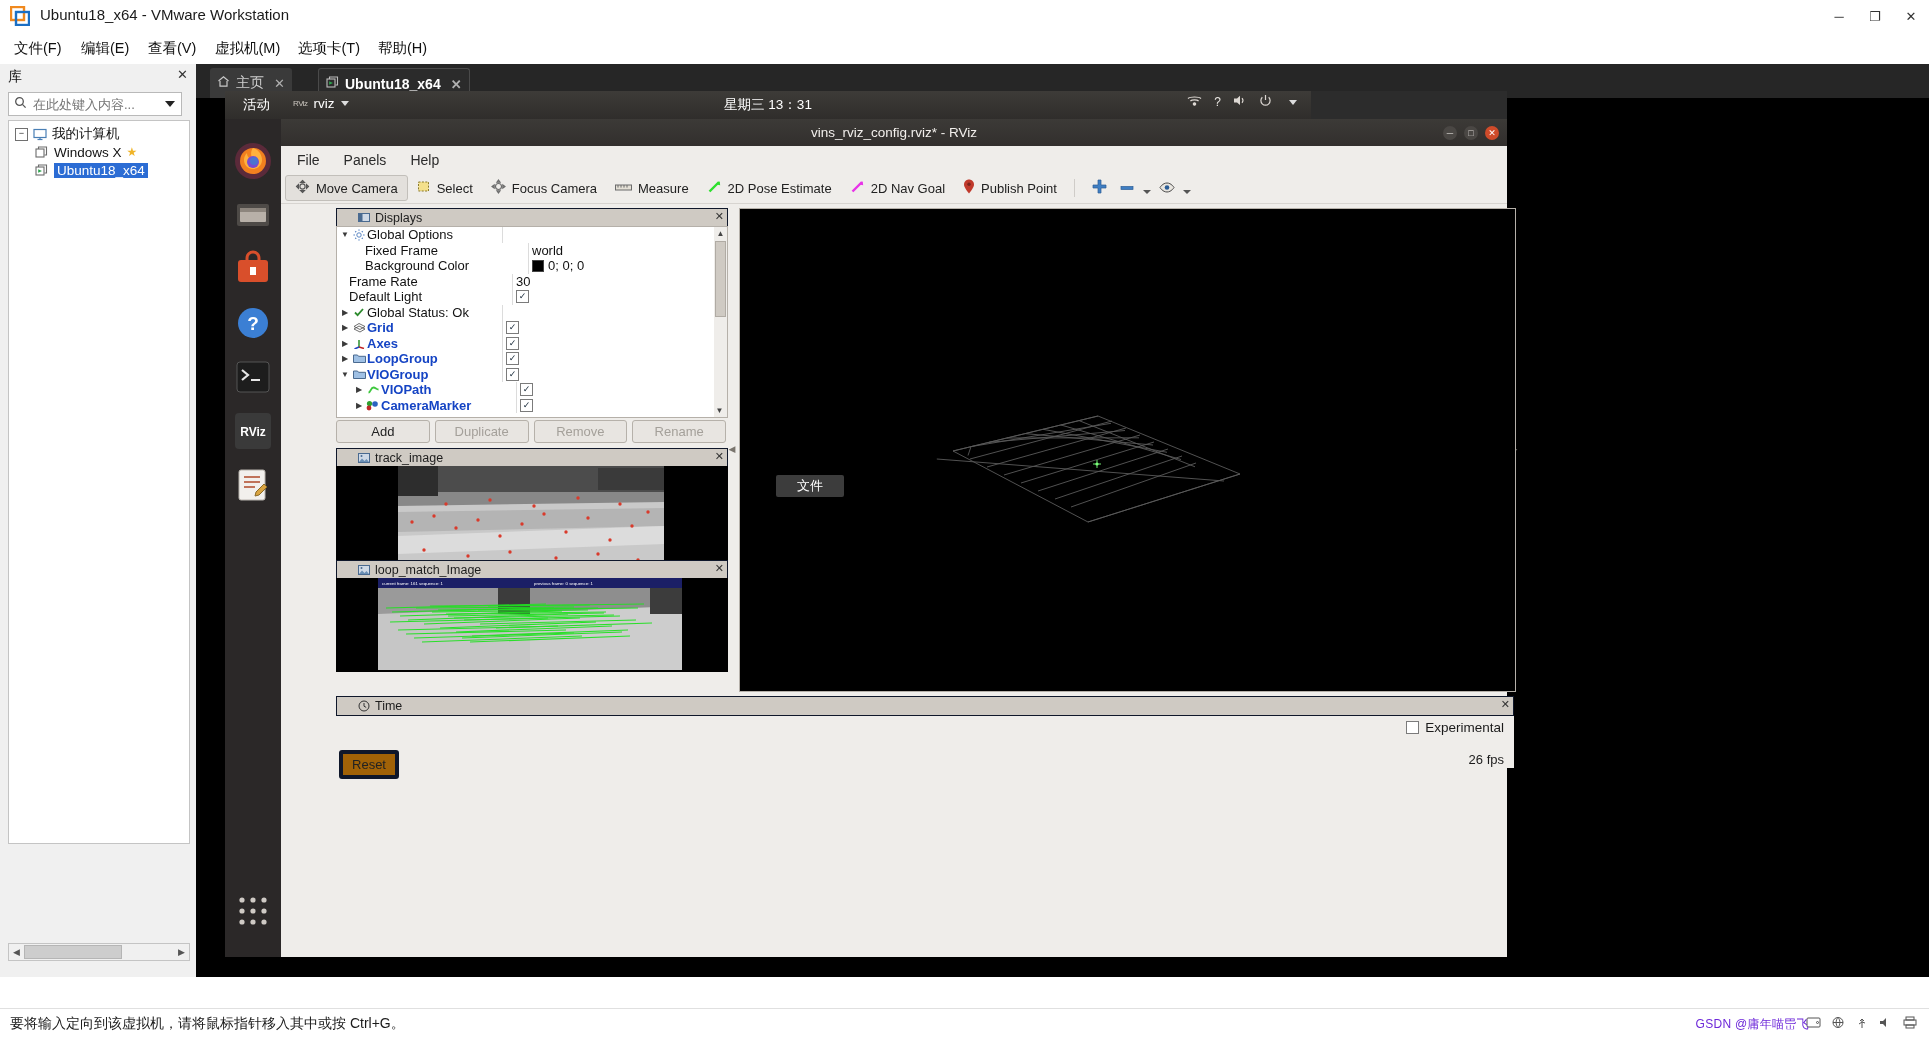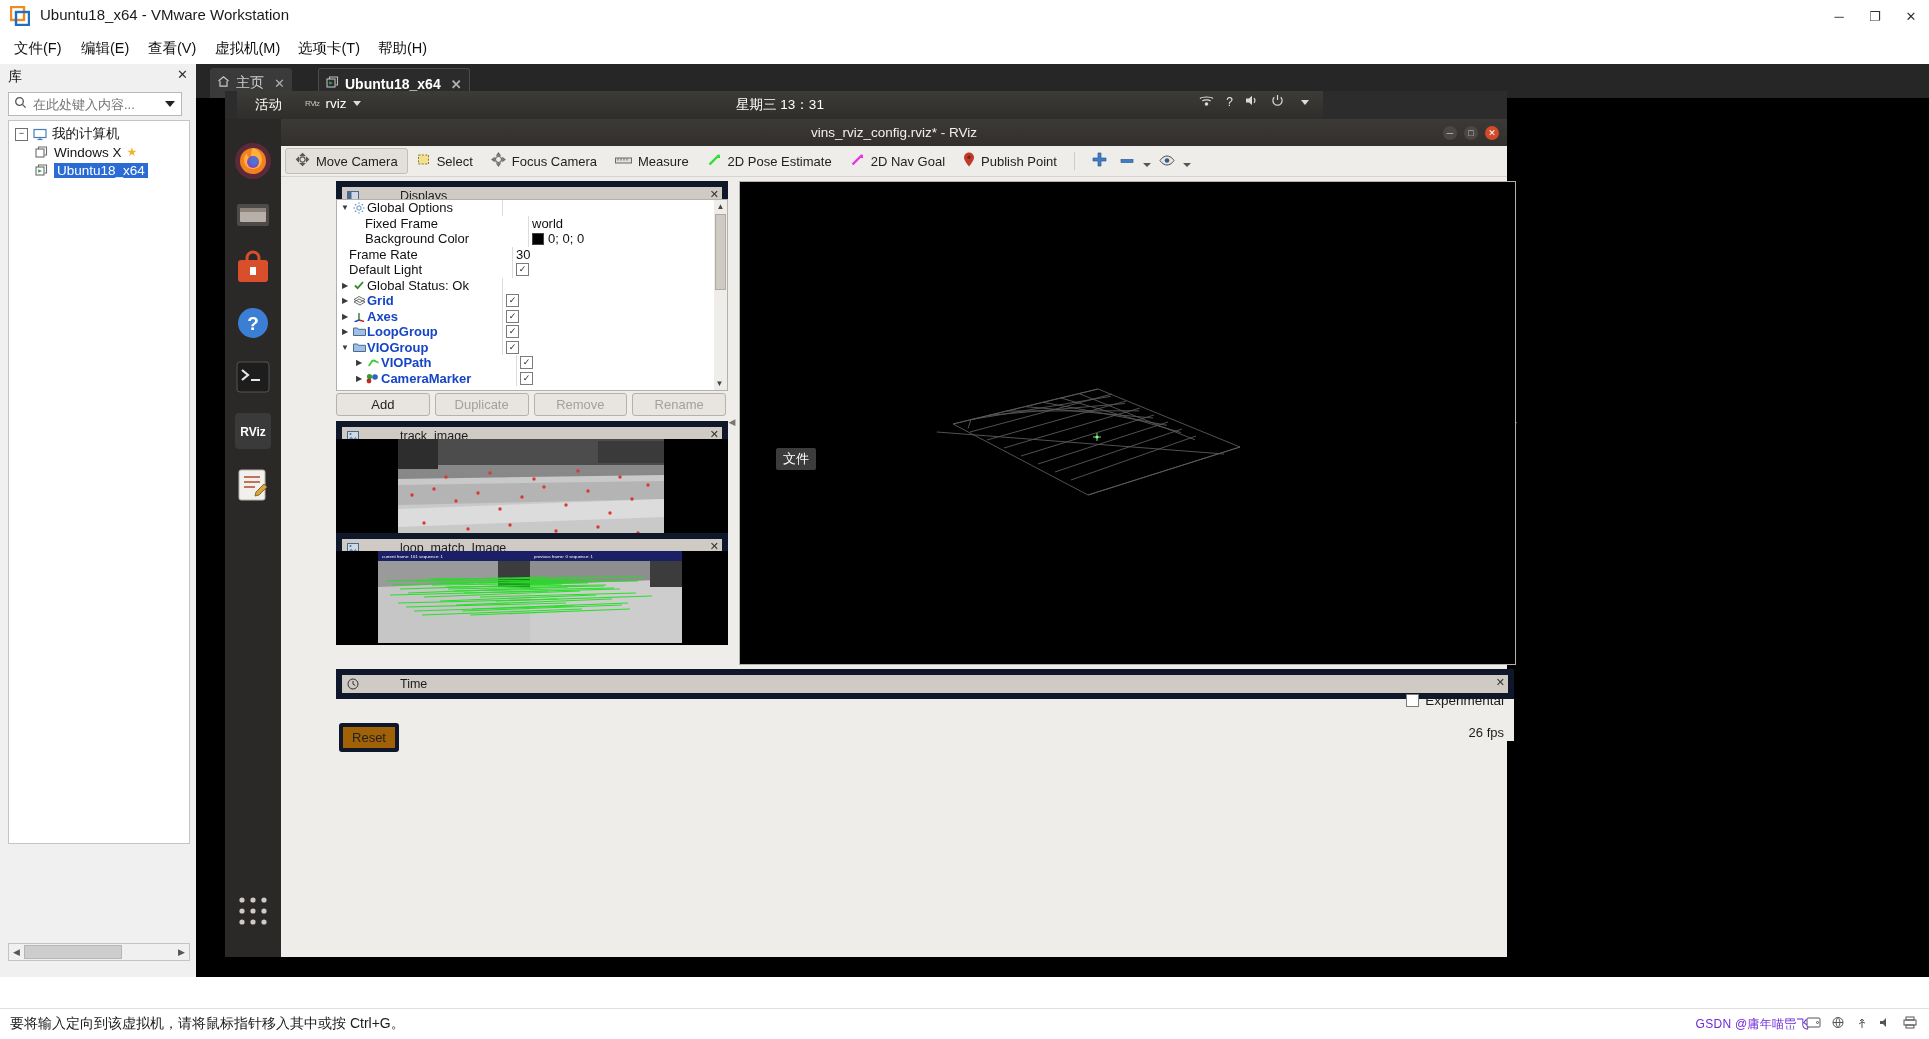--- a/index.html
+++ b/index.html
@@ -72,21 +72,21 @@
   
   .vm-screen{
     position:absolute;left:196px;top:64px;width:1733px;height:913px;background:#000;
   }
 
   
   .ubuntu{
     position:absolute;left:225px;top:91px;width:1282px;height:866px;background:#2c2c2c;
   }
   .u-topbar{
-    position:absolute;left:12px;top:0;width:1086px;height:28px;
+    position:absolute;left:0;top:0;width:1086px;height:28px;
     background:linear-gradient(#3d3b38,#2f2d2b);
     color:#e7e2dd;font-size:13.5px;
   }
   .u-activities{position:absolute;left:18px;top:5px;color:#ffffff;}
   .u-appname{position:absolute;left:68px;top:5px;display:flex;align-items:center;color:#ffffff;}
   .u-appicon{font-size:8px;color:#c9c4bd;margin-right:6px;letter-spacing:-0.5px;}
   .u-clock{position:absolute;left:50%;transform:translateX(-50%);top:5px;color:#ffffff;}
   .u-tray{position:absolute;right:14px;top:3px;display:flex;align-items:center;gap:12px;color:#e9e6e2;font-size:13px;}
 
   .u-dock{
@@ -117,22 +117,22 @@
   }
   .tool{height:24px;display:flex;align-items:center;padding:0 9px;border-radius:3px;gap:6px;white-space:nowrap;}
   .tool.on{background:#e3e0dc;border:1px solid #c2bfba;}
   .tool-sep{width:1px;height:18px;background:#cfccc8;margin:0 8px;}
 
   .rviz-body{position:relative;height:750px;background:#efedea;}
 
   
   .panel{position:absolute;background:#efedea;}
   .panel-hdr{
-    height:18px;background:#cfcac3;border:6px solid #0f172a;
-    font-size:12.5px;color:#1d1d1d;display:flex;align-items:center;padding-left:5px;position:relative;gap:36px;
+    height:18px;background:#cfcac3;border:1px solid #0f172a;
+    font-size:12.5px;color:#1d1d1d;display:flex;align-items:center;padding-left:21px;position:relative;
   }
   .panel-hdr .x{position:absolute;right:3px;top:1px;font-size:11px;color:#333;}
   .phdr-ico{margin-right:5px;display:inline-flex;}
 
   
   .displays{left:55px;top:4px;width:392px;height:235px;}
   .disp-tree{
     position:absolute;left:0;top:18px;width:390px;height:190px;background:#fff;
     border:1px solid #b5b0a9;overflow:hidden;
   }
@@ -174,21 +174,21 @@
   .reset-btn{
     position:absolute;left:3px;top:54px;width:52px;height:21px;background:#a16207;
     border:4px solid #0f172a;border-radius:3px;font-size:13px;color:#222;
     display:flex;align-items:center;justify-content:center;
   }
   .fps{position:absolute;right:10px;top:56px;font-size:13px;color:#1b1b1b;}
 
   
   .tooltip{
     position:absolute;left:495px;top:271px;background:#3c3c3c;color:#fff;
-    font-size:13px;padding:2px 7px;border-radius:2px;z-index:50;
+    font-size:13px;padding:2px 21px;border-radius:2px;z-index:50;
   }
 
   
   .statusbar{
     position:absolute;left:0;bottom:0;width:1929px;height:30px;background:#fff;
     border-top:1px solid #e0e0e0;display:flex;align-items:center;
   }
   .status-text{margin-left:10px;font-size:14px;color:#1a1a1a;}
   .status-icons{position:absolute;right:12px;display:flex;align-items:center;gap:10px;font-size:13px;color:#444;}
   .watermark{position:absolute;right:120px;bottom:6px;font-size:12px;color:#6d28d9;letter-spacing:.3px;}
@@ -506,20 +506,25 @@
 
       <div class="rviz-title">
         <span>vins_rviz_config.rviz* - RViz</span>
         <div class="rviz-wbtns">
           <div class="wb">─</div>
           <div class="wb">□</div>
           <div class="wb red">✕</div>
         </div>
       </div>
 
+      <div class="rviz-menubar">
+        <span>File</span>
+        <span>Panels</span>
+        <span>Help</span>
+      </div>
 
       <div class="rviz-toolbar">
         <div class="tool on">
           <span>
             <svg width="15" height="15" viewBox="0 0 15 15" fill="none" stroke="#555" stroke-width="1.1">
               <path d="M7.5 1.5l2 2h-4zM7.5 13.5l2-2h-4zM1.5 7.5l2-2v4zM13.5 7.5l-2-2v4z" fill="#777"></path>
               <circle cx="7.5" cy="7.5" r="2.6"></circle>
             </svg>
           </span>
           <span>Move Camera</span>

